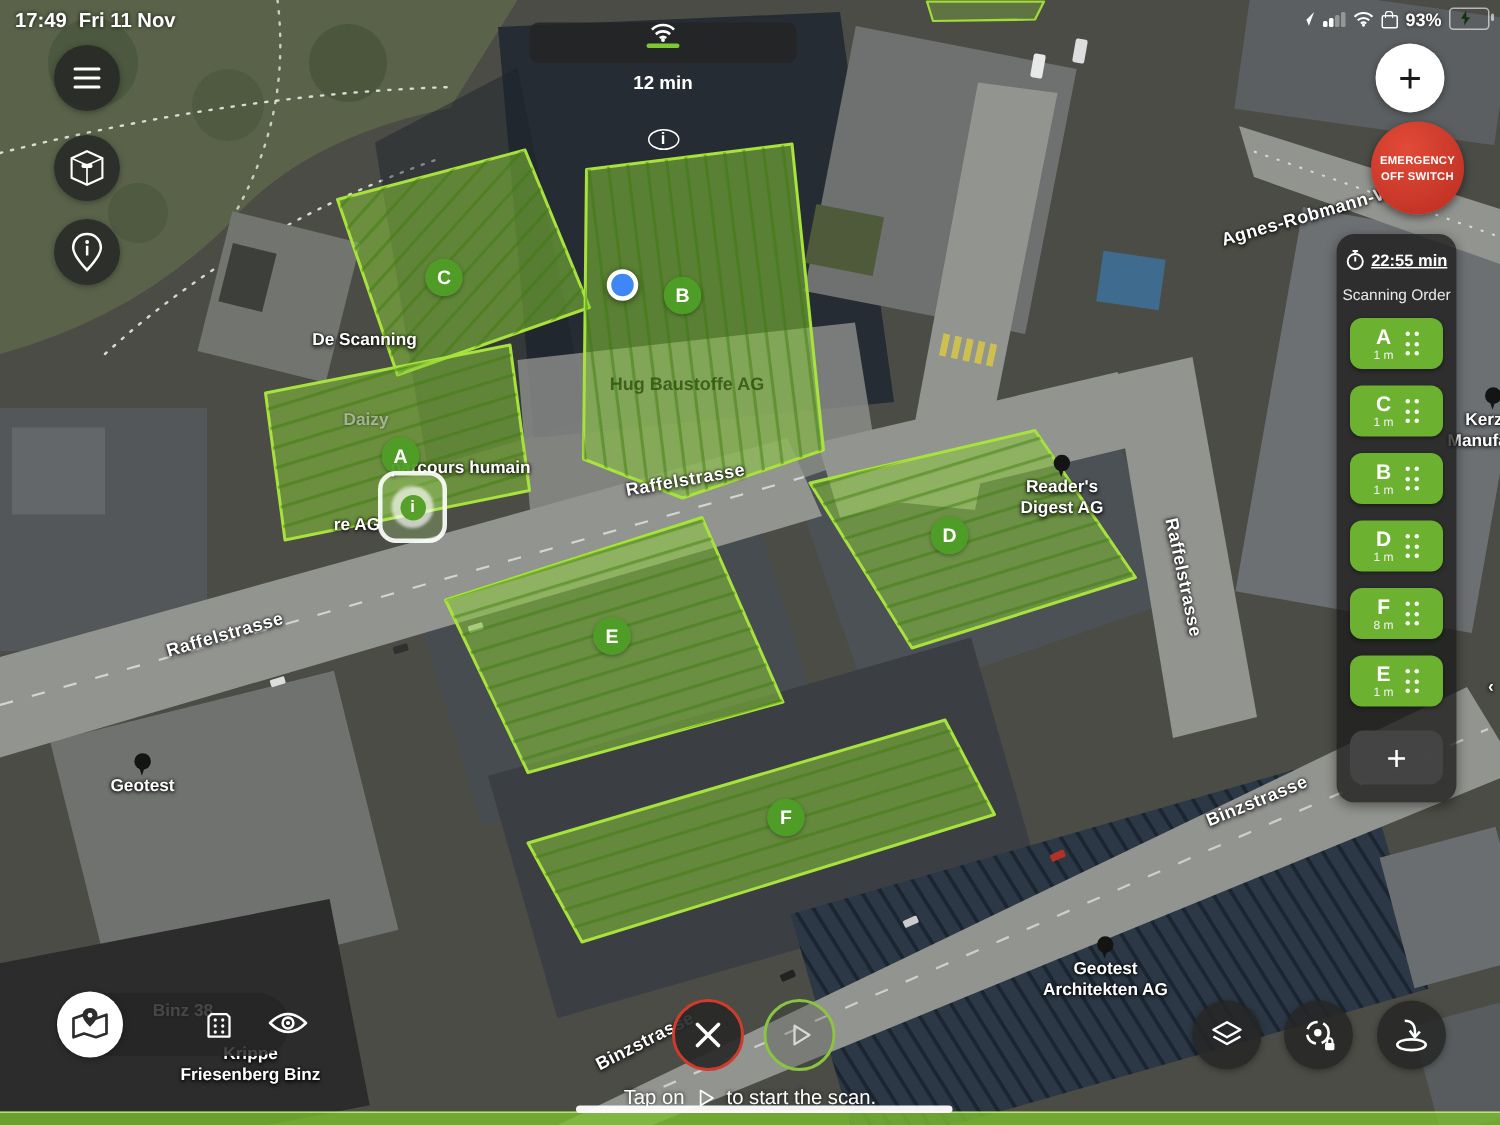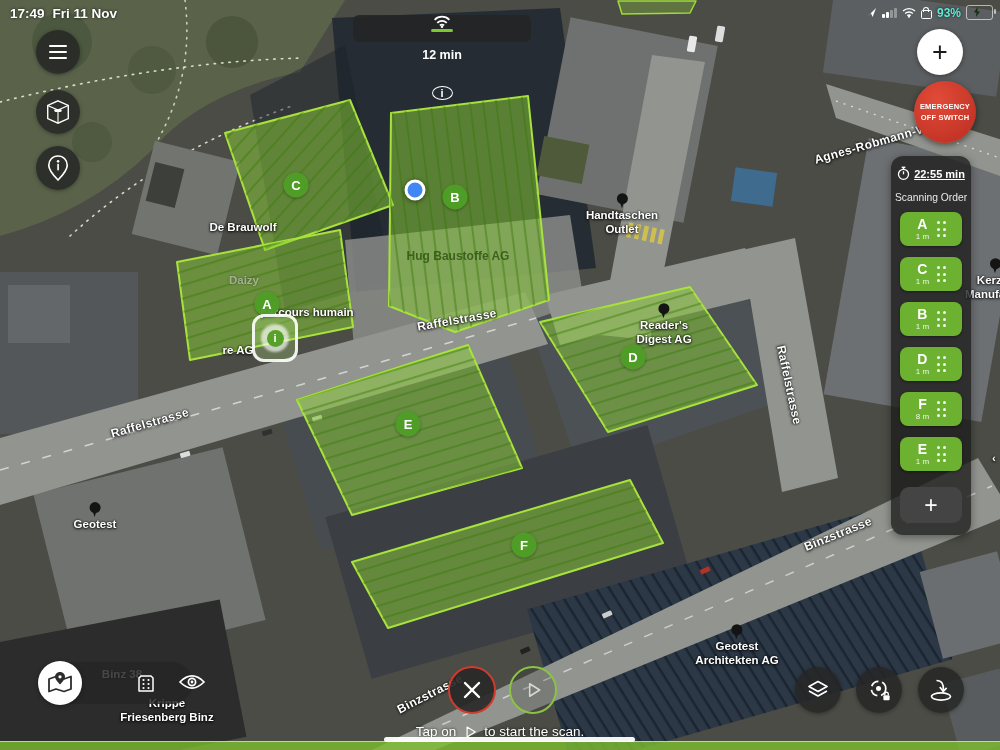--- a/index.html
+++ b/index.html
@@ -29,21 +29,21 @@
             border:3px solid rgba(255,255,255,.9);background:rgba(190,240,140,.25);
             display:flex;align-items:center;justify-content:center;}
   #i-widget .halo{position:absolute;width:28px;height:28px;border-radius:50%;background:rgba(255,255,255,.65);filter:blur(1px);}
   #i-widget .ipin{position:relative;width:17px;height:17px;border-radius:50%;background:#57a12b;color:#fff;
                   font-weight:700;font-size:11px;display:flex;align-items:center;justify-content:center;}
 
   
   .chrome{z-index:5;}
   #sys-left{position:absolute;left:10px;top:6px;display:flex;gap:8px;color:#fff;
             font-size:13.5px;font-weight:600;text-shadow:0 0 3px rgba(0,0,0,.85);}
-  #sys-right{position:absolute;right:7px;top:5px;display:flex;align-items:center;gap:5px;color:#5eead4;
+  #sys-right{position:absolute;right:7px;top:5px;display:flex;align-items:center;gap:5px;color:#ffffff;
              font-size:12px;font-weight:600;text-shadow:0 0 3px rgba(0,0,0,.8);}
   .sigbars{display:flex;align-items:flex-end;gap:1.5px;height:10px;}
   .sigbars i{display:block;width:2.5px;border-radius:1px;background:#fff;}
   .sigbars i.dim{background:rgba(255,255,255,.35);}
   .locklet{width:9px;height:7px;border:1.3px solid #fff;border-radius:1.5px;position:relative;margin-top:4px;}
   .locklet::before{content:'';position:absolute;left:1.5px;top:-4.5px;width:4px;height:4px;
                    border:1.3px solid #fff;border-bottom:none;border-radius:3px 3px 0 0;}
   .ipad-batt{position:relative;width:23px;height:11px;border:1px solid rgba(255,255,255,.6);border-radius:3px;padding:1px;}
   .ipad-batt .fill{height:100%;background:#5fd445;border-radius:1.5px;}
   .ipad-batt .tip{position:absolute;right:-3.5px;top:3px;width:2px;height:5px;background:rgba(255,255,255,.6);border-radius:1px;}
@@ -220,35 +220,30 @@
         <polygon points="352,562 630,480 663,543 388,628" fill="rgba(139,206,56,0.52)" stroke="#a8e23c" stroke-width="2"></polygon>
         <polygon points="352,562 630,480 663,543 388,628" fill="url(#st1)"></polygon>
       </g>
     </g>
   </svg>
 
   <div id="map-labels">
       <div class="map-label street" style="left: 878px; top: 142px; transform: translate(-50%, -50%) rotate(-16deg);">
         <div class="line">Agnes-Robmann-Weg</div>
       </div>
-      <div class="map-label" style="left: 622px; top: 215px; transform: translate(-50%, -50%) rotate(0deg);">
-        <div class="pin"></div>
-        <div class="line">Handtaschen</div>
-        <div class="line">Outlet</div>
-      </div>
-      <div class="map-label" style="left: 664px; top: 325px; transform: translate(-50%, -50%) rotate(0deg);">
+      <div class="map-label" style="left: 708px; top: 325px; transform: translate(-50%, -50%) rotate(0deg);">
         <div class="pin"></div>
         <div class="line">Reader's</div>
         <div class="line">Digest AG</div>
       </div>
       <div class="map-label dim" style="left: 458px; top: 256px; transform: translate(-50%, -50%) rotate(0deg);">
         <div class="line">Hug Baustoffe AG</div>
       </div>
       <div class="map-label" style="left: 243px; top: 228px; transform: translate(-50%, -50%) rotate(0deg);">
-        <div class="line">De Brauwolf</div>
+        <div class="line">De Scanning</div>
       </div>
       <div class="map-label faint" style="left: 244px; top: 281px; transform: translate(-50%, -50%) rotate(0deg);">
         <div class="line">Daizy</div>
       </div>
       <div class="map-label" style="left: 307px; top: 313px; transform: translate(-50%, -50%) rotate(0deg);">
         <div class="line">parcours humain</div>
       </div>
       <div class="map-label" style="left: 238px; top: 351px; transform: translate(-50%, -50%) rotate(0deg);">
         <div class="line">re AG</div>
       </div>

